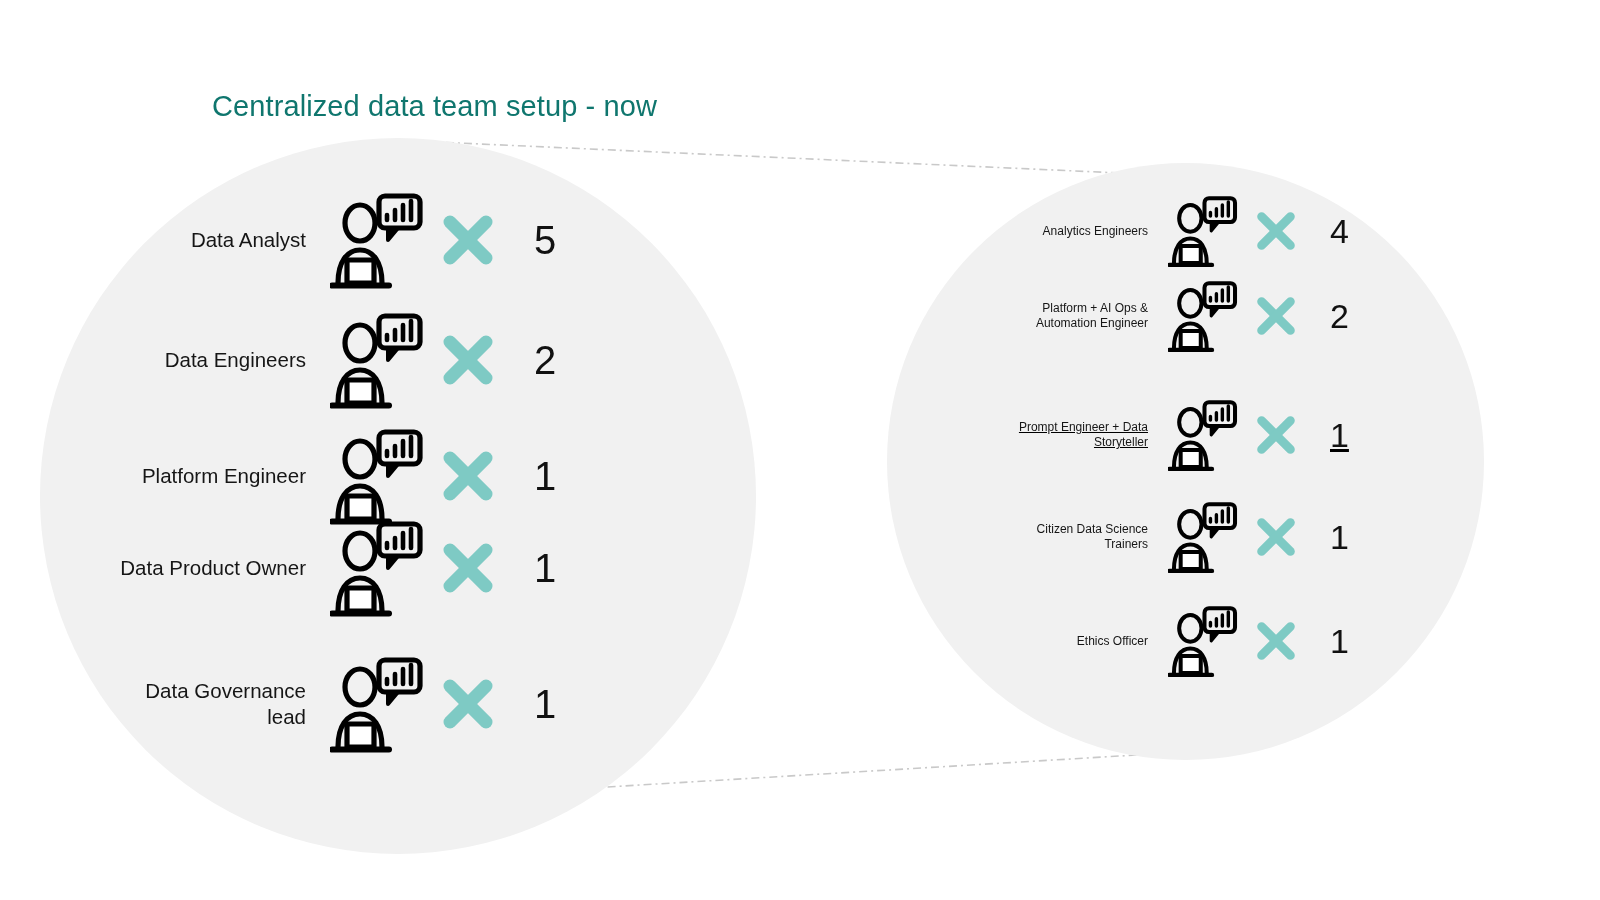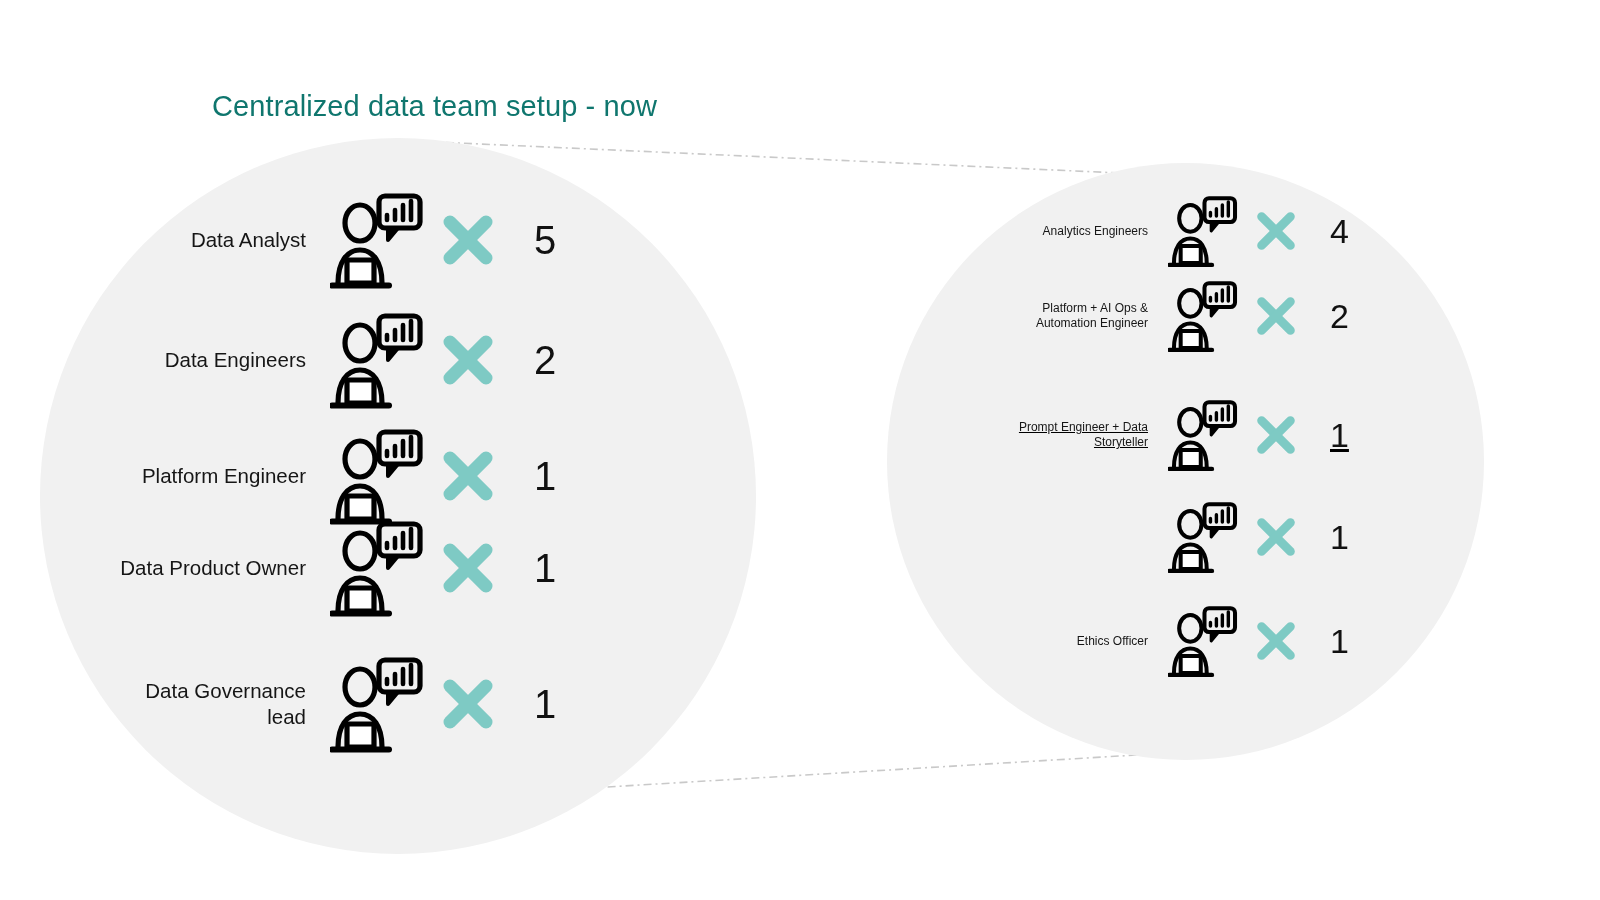--- a/index.html
+++ b/index.html
@@ -279,20 +279,22 @@
       <svg class="x-icon" width="48" height="48" viewBox="0 0 60 60" xmlns="http://www.w3.org/2000/svg">
         <g stroke="#7ecac4" stroke-width="11" stroke-linecap="round">
           <line x1="12" y1="12" x2="48" y2="48"></line>
           <line x1="48" y1="12" x2="12" y2="48"></line>
         </g>
       </svg>
       <span class="count">1</span>
     </div>
 
     <div class="row" style="top:324px;">
+      <span class="row-label">Citizen Data Science
+Trainers</span>
       <svg class="person-icon" width="70" height="76" viewBox="0 0 94 100" xmlns="http://www.w3.org/2000/svg" fill="none" stroke="#000" stroke-width="5.4" stroke-linecap="round" stroke-linejoin="round">
         <ellipse cx="30" cy="33" rx="15" ry="18"></ellipse>
         <path d="M8 93 C8 72 17 60 30 60 C43 60 52 72 52 93"></path>
         <rect x="17" y="70" width="27" height="23" fill="#fff" stroke="#000"></rect>
         <line x1="2" y1="95.5" x2="59" y2="95.5" stroke-width="6"></line>
         <rect x="49" y="6" width="41" height="32" rx="6"></rect>
         <path d="M58 38 L58 50 L68 38" fill="#000" stroke-width="4"></path>
         <path d="M57 30 L57 25 M65 30 L65 20 M73 30 L73 15 M81 30 L81 11" stroke-width="4.6"></path>
       </svg>
       <svg class="x-icon" width="48" height="48" viewBox="0 0 60 60" xmlns="http://www.w3.org/2000/svg">

